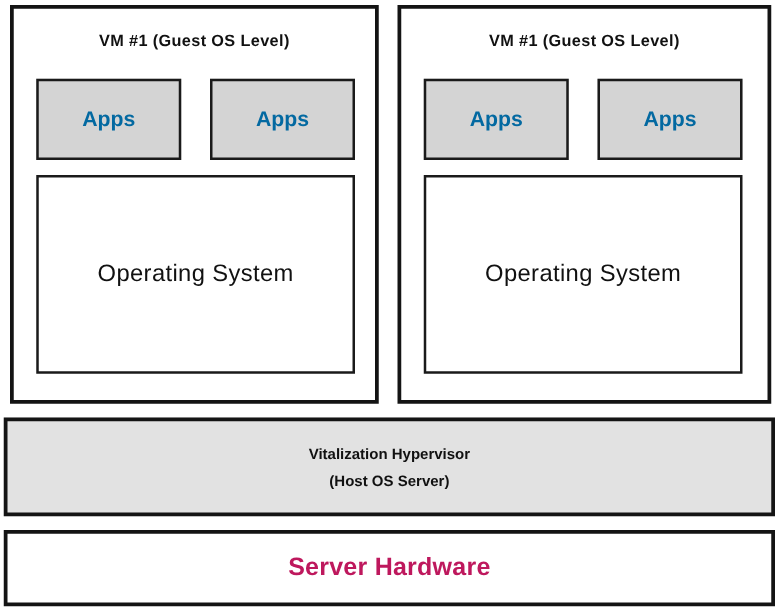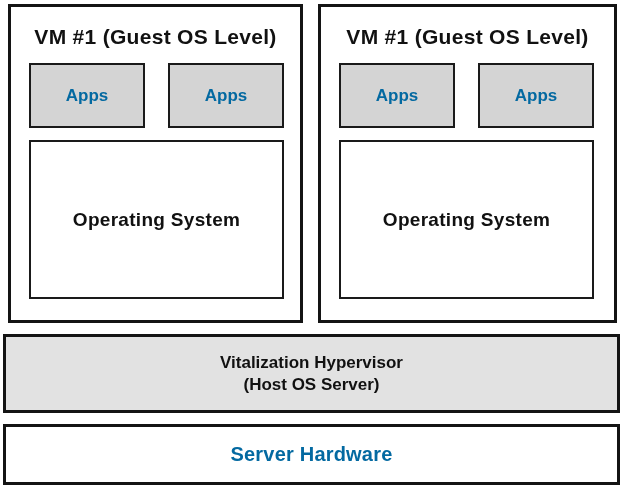--- a/index.html
+++ b/index.html
@@ -24,21 +24,21 @@
   }
   .vm-box.vm-1 { left: 8px;   width: 289px; }
   .vm-box.vm-2 { left: 318px; width: 293px; }
   .vm-title {
     position: absolute;
     top: 18px;
     left: 0;
     width: 100%;
     text-align: center;
     font-weight: bold;
-    font-size: 21px;
+    font-size: 13px;
     letter-spacing: 0.3px;
     color: #111111;
     white-space: nowrap;
   }
   .apps-box {
     position: absolute;
     top: 56px;
     width: 112px;
     height: 61px;
     background: #d4d4d4;
@@ -56,58 +56,58 @@
     position: absolute;
     top: 133px;
     left: 18px;
     width: 251px;
     height: 155px;
     background: #ffffff;
     border: 2px solid #1a1a1a;
     display: flex;
     align-items: center;
     justify-content: center;
-    font-weight: bold;
+    font-weight: normal;
     font-size: 19px;
     letter-spacing: 0.3px;
     color: #111111;
   }
   .hypervisor-band {
     position: absolute;
     left: 3px;
     top: 334px;
     width: 611px;
     height: 73px;
     background: #e2e2e2;
     border: 3px solid #141414;
     display: flex;
     flex-direction: column;
     align-items: center;
     justify-content: center;
     text-align: center;
     font-weight: bold;
-    font-size: 17px;
+    font-size: 12px;
     line-height: 22px;
     color: #111111;
   }
   .hardware-band {
     position: absolute;
     left: 3px;
     top: 424px;
     width: 611px;
     height: 55px;
     background: #ffffff;
     border: 3px solid #141414;
     display: flex;
     align-items: center;
     justify-content: center;
     font-weight: bold;
     font-size: 20px;
     letter-spacing: 0.2px;
-    color: #0369a1;
+    color: #be185d;
   }
 </style>
 </head>
 <body>
 
 <div class="canvas">
 
   <div class="vm-box vm-1">
     <div class="vm-title">VM #1 (Guest OS Level)</div>
     <div class="apps-box apps-left">

